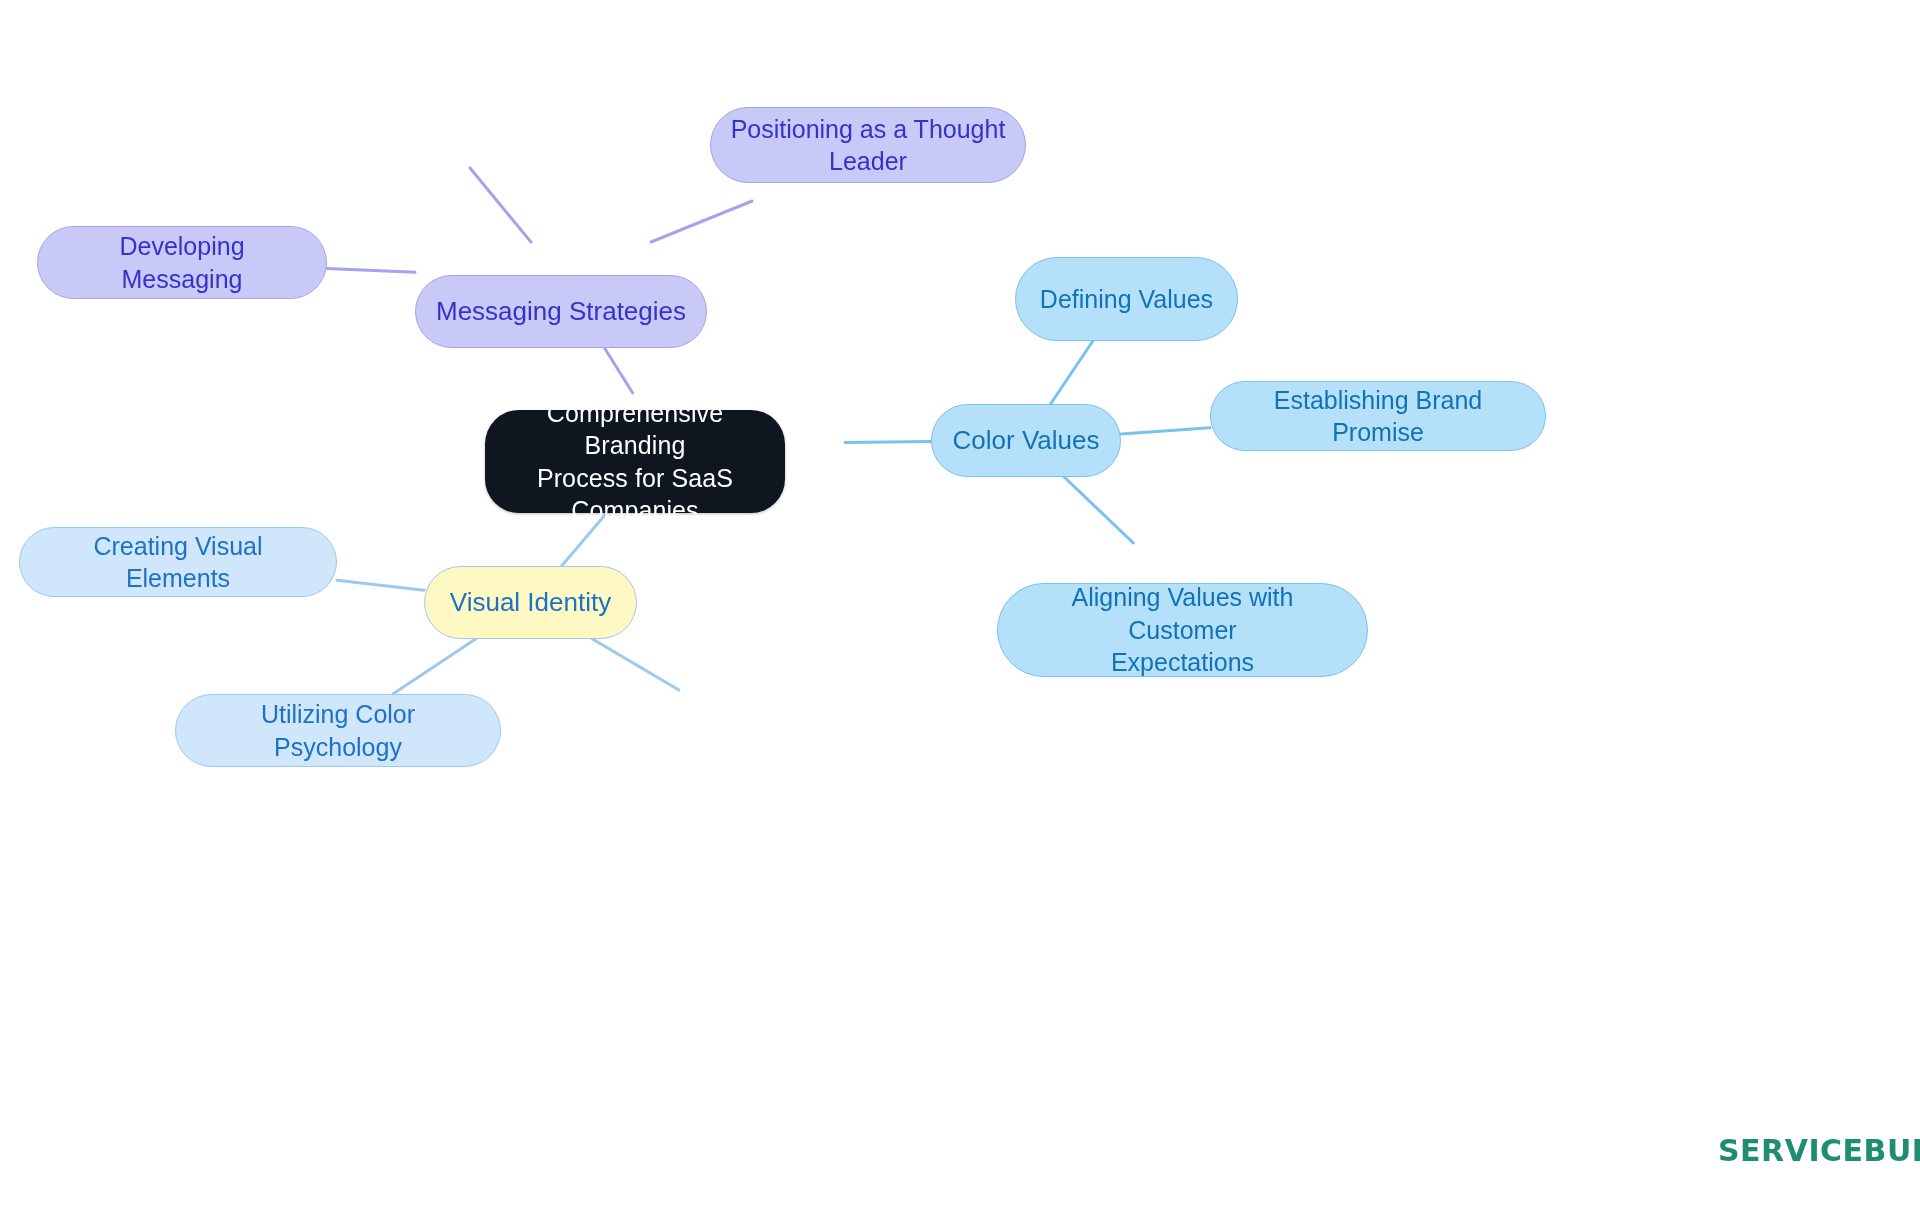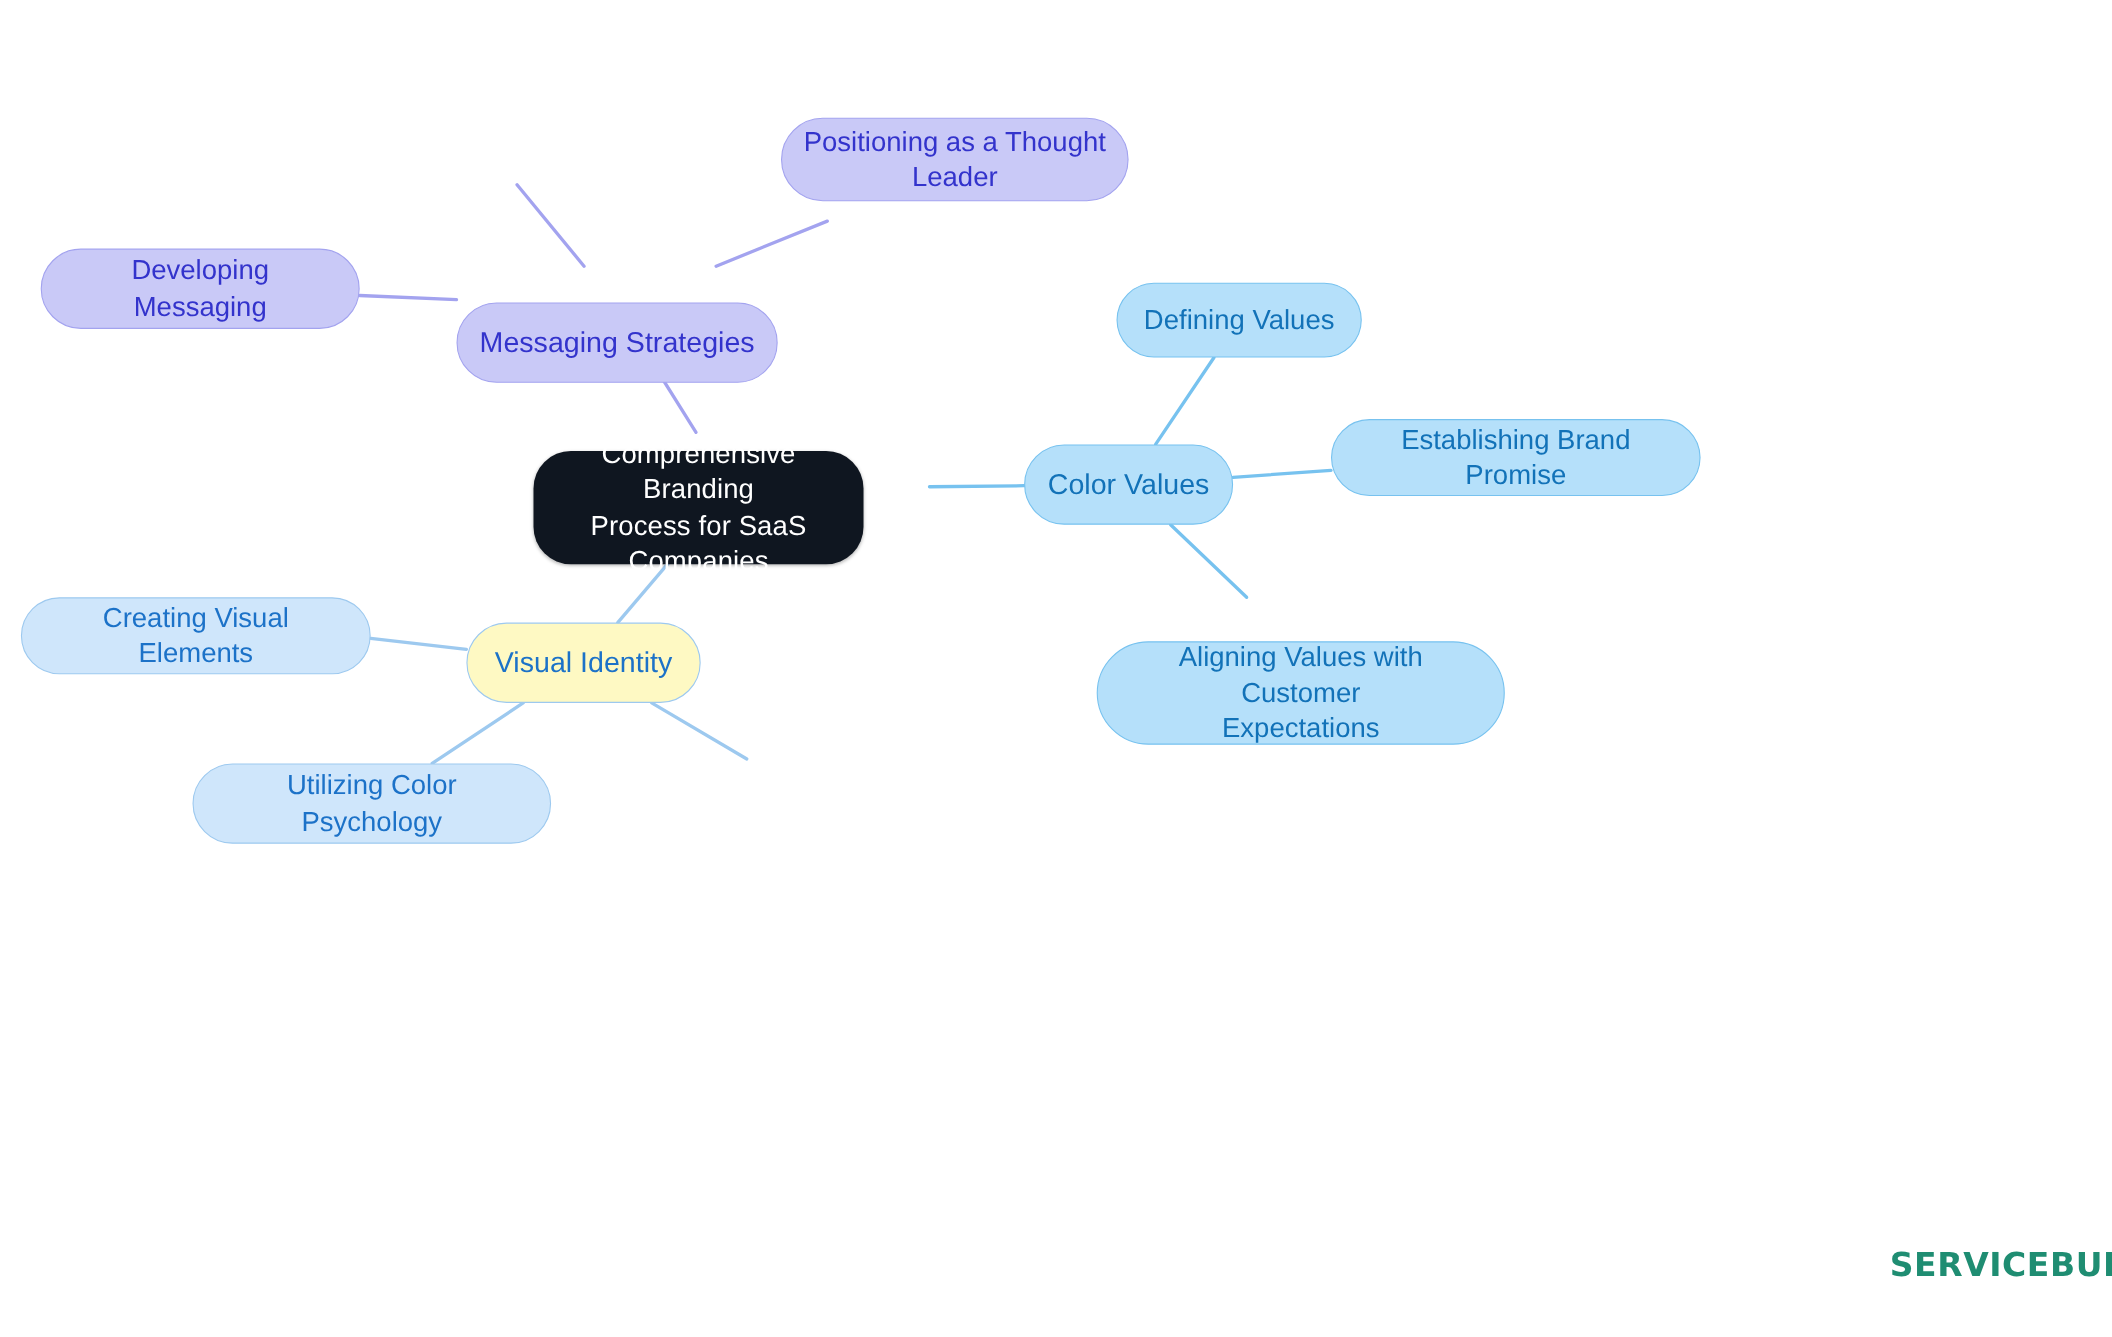--- a/index.html
+++ b/index.html
@@ -129,27 +129,27 @@
 
   <div class="node node-root" style="left: 485px; top: 410px; width: 300px; height: 103px;">Comprehensive Branding
 Process for SaaS Companies</div>
 
   <div class="node node-purple-branch" style="left: 415px; top: 242px; width: 292px; height: 73px; margin-top: 33px;">Messaging Strategies</div>
   <div class="node node-purple-leaf" style="left: 710px; top: 107px; width: 316px; height: 76px;">Positioning as a Thought
 Leader</div>
   <div class="node node-purple-leaf" style="left: 37px; top: 226px; width: 290px; height: 73px;">Developing Messaging</div>
 
   <div class="node node-blue-branch" style="left: 931px; top: 404px; width: 190px; height: 73px;">Color Values</div>
-  <div class="node node-blue-leaf" style="left: 1015px; top: 257px; width: 223px; height: 68px;">Defining Values</div>
+  <div class="node node-blue-leaf" style="left: 1015px; top: 257px; width: 223px; height: 84px;">Defining Values</div>
   <div class="node node-blue-leaf" style="left: 1210px; top: 381px; width: 336px; height: 70px;">Establishing Brand Promise</div>
   <div class="node node-blue-leaf" style="left: 997px; top: 543px; width: 371px; height: 94px; margin-top: 40px;">Aligning Values with Customer
 Expectations</div>
 
   <div class="node node-lightblue-branch" style="left: 424px; top: 566px; width: 213px; height: 73px;">Visual Identity</div>
-  <div class="node node-lightblue-leaf" style="left: 19px; top: 527px; width: 318px; height: 70px; margin-top: 16px;">Creating Visual Elements</div>
+  <div class="node node-lightblue-leaf" style="left: 19px; top: 527px; width: 318px; height: 70px;">Creating Visual Elements</div>
   <div class="node node-lightblue-leaf" style="left: 175px; top: 694px; width: 326px; height: 73px;">Utilizing Color Psychology</div>
 
   <div id="logo">
     <div class="logo-words">
       <span>SERVICE</span>
       <span>BUDDY</span>
     </div>
     <svg width="24" height="62" viewBox="0 0 24 62">
       <path d="M12 2 L20 16 L20 52 L4 52 L4 16 Z" fill="none" stroke="#1f8d72" stroke-width="3"></path>
       <path d="M4 22 L20 22" stroke="#1f8d72" stroke-width="2.5"></path>

